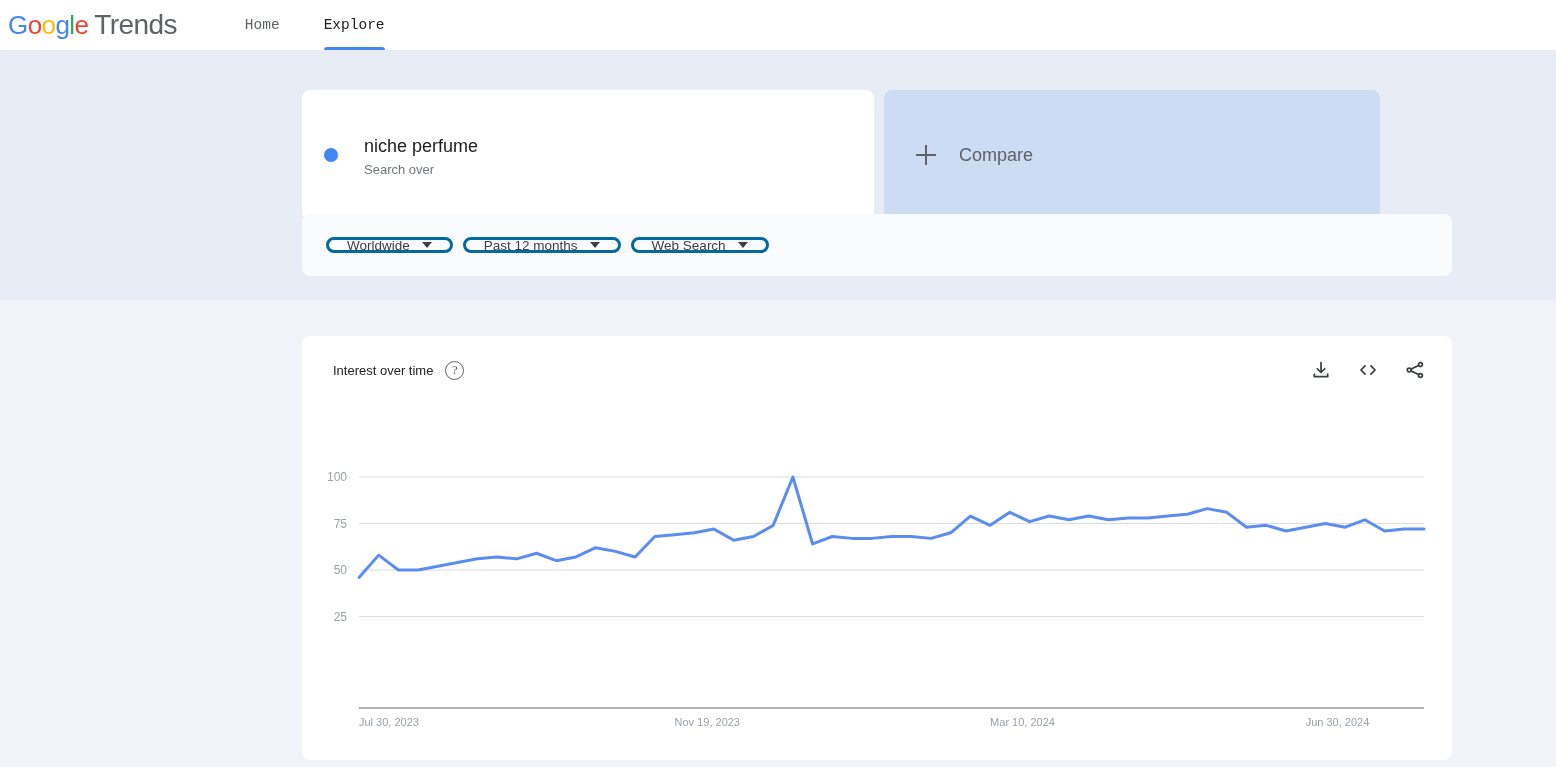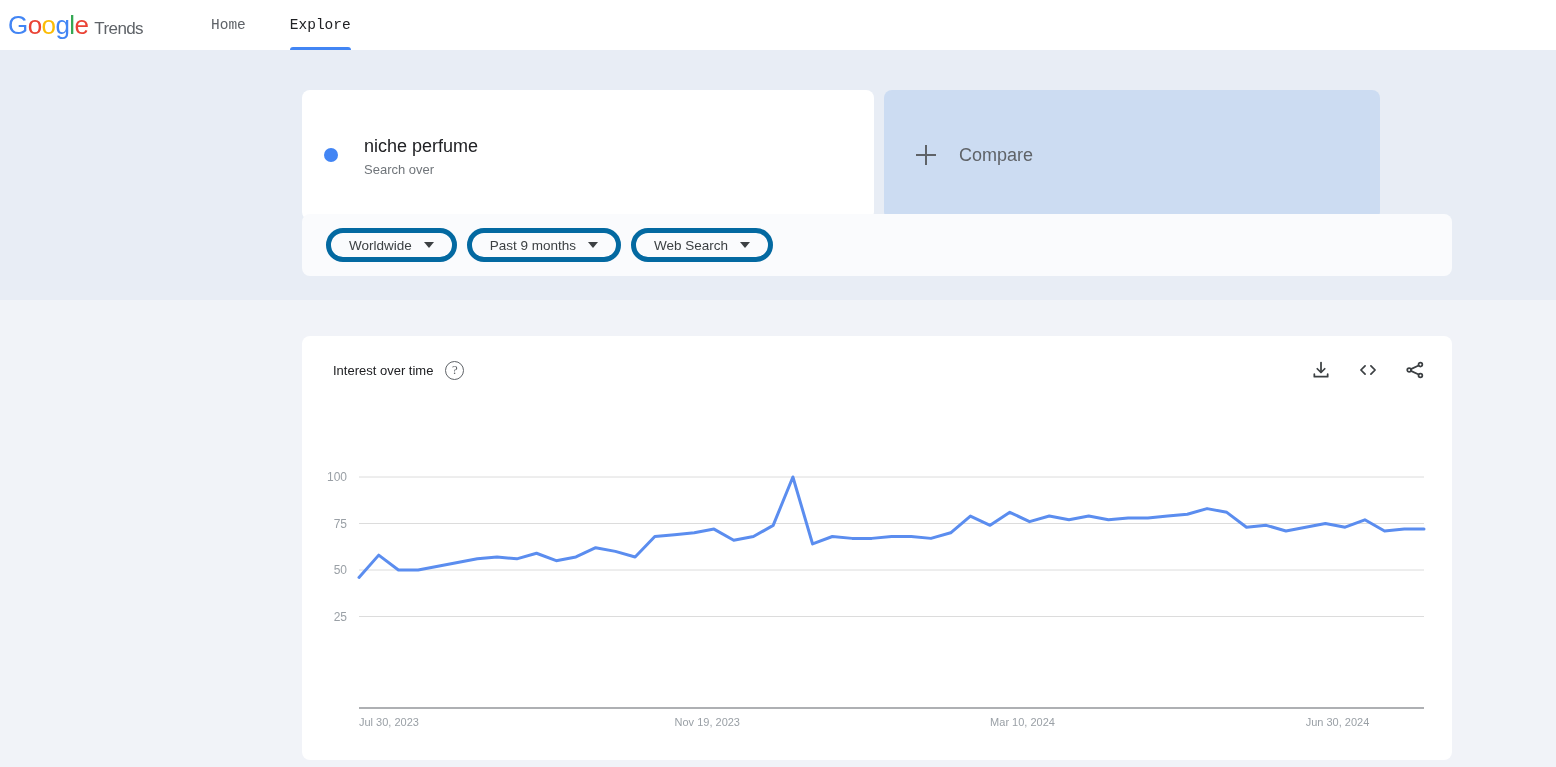--- a/index.html
+++ b/index.html
@@ -25,21 +25,21 @@
     display: flex;
     align-items: baseline;
     margin-right: 56px;
   }
   .logo .g1 { color: #4285F4; }
   .logo .o1 { color: #EA4335; }
   .logo .o2 { color: #FBBC05; }
   .logo .g2 { color: #4285F4; }
   .logo .l1 { color: #34A853; }
   .logo .e1 { color: #EA4335; }
-  .logo .trends { color: #5f6368; margin-left: 6px; font-size: 17px; }
+  .logo .trends { color: #5f6368; margin-left: 6px; font-size: 28px; }
 
   .nav { display: flex; align-items: center; height: 56px; font-family: Liberation Mono, monospace; }
   .nav-item {
     font-size: 14.5px;
     color: #5f6368;
     padding: 0 12px;
     height: 50px;
     display: flex;
     align-items: center;
     cursor: pointer;
@@ -136,22 +136,22 @@
     width: 1150px;
     height: 62px;
     background: #fafbfd;
     border-radius: 8px;
     display: flex;
     align-items: center;
     padding-left: 24px;
     gap: 10px;
   }
   .pill {
-    height: 34px;
-    border: 5px solid #0369a1;
+    height: 16px;
+    border: 3px solid #0369a1;
     border-radius: 17px;
     background: #fafbfd;
     display: flex;
     align-items: center;
     justify-content: center;
     padding: 0 18px;
     cursor: pointer;
     gap: 12px;
   }
   .pill-label { font-size: 13.5px; color: #3c4043; white-space: nowrap; }
@@ -236,21 +236,21 @@
       <div class="compare-label">Compare</div>
     </div>
   </div>
 
   <div class="filter-bar">
     <div class="pill">
       <span class="pill-label">Worldwide</span>
       <span class="caret"></span>
     </div>
     <div class="pill">
-      <span class="pill-label">Past 9 months</span>
+      <span class="pill-label">Past 12 months</span>
       <span class="caret"></span>
     </div>
     <div class="pill">
       <span class="pill-label">Web Search</span>
       <span class="caret"></span>
     </div>
   </div>
 </div>
 
 <div class="band-bottom">

